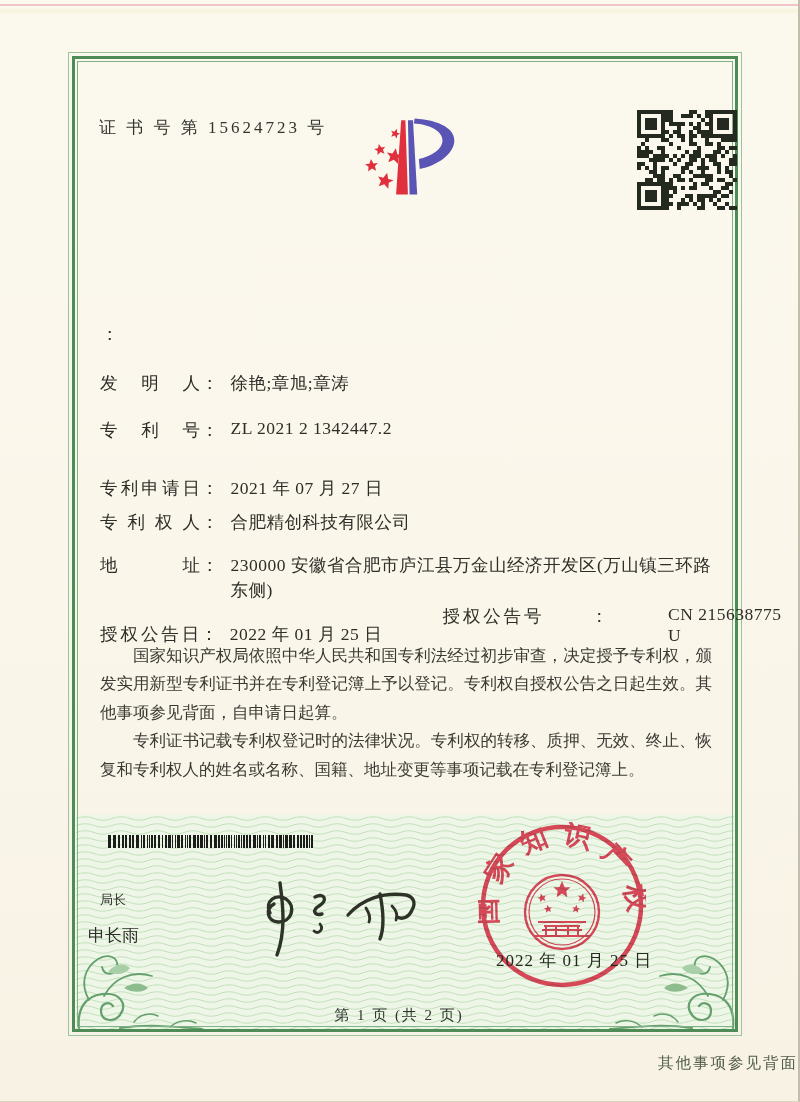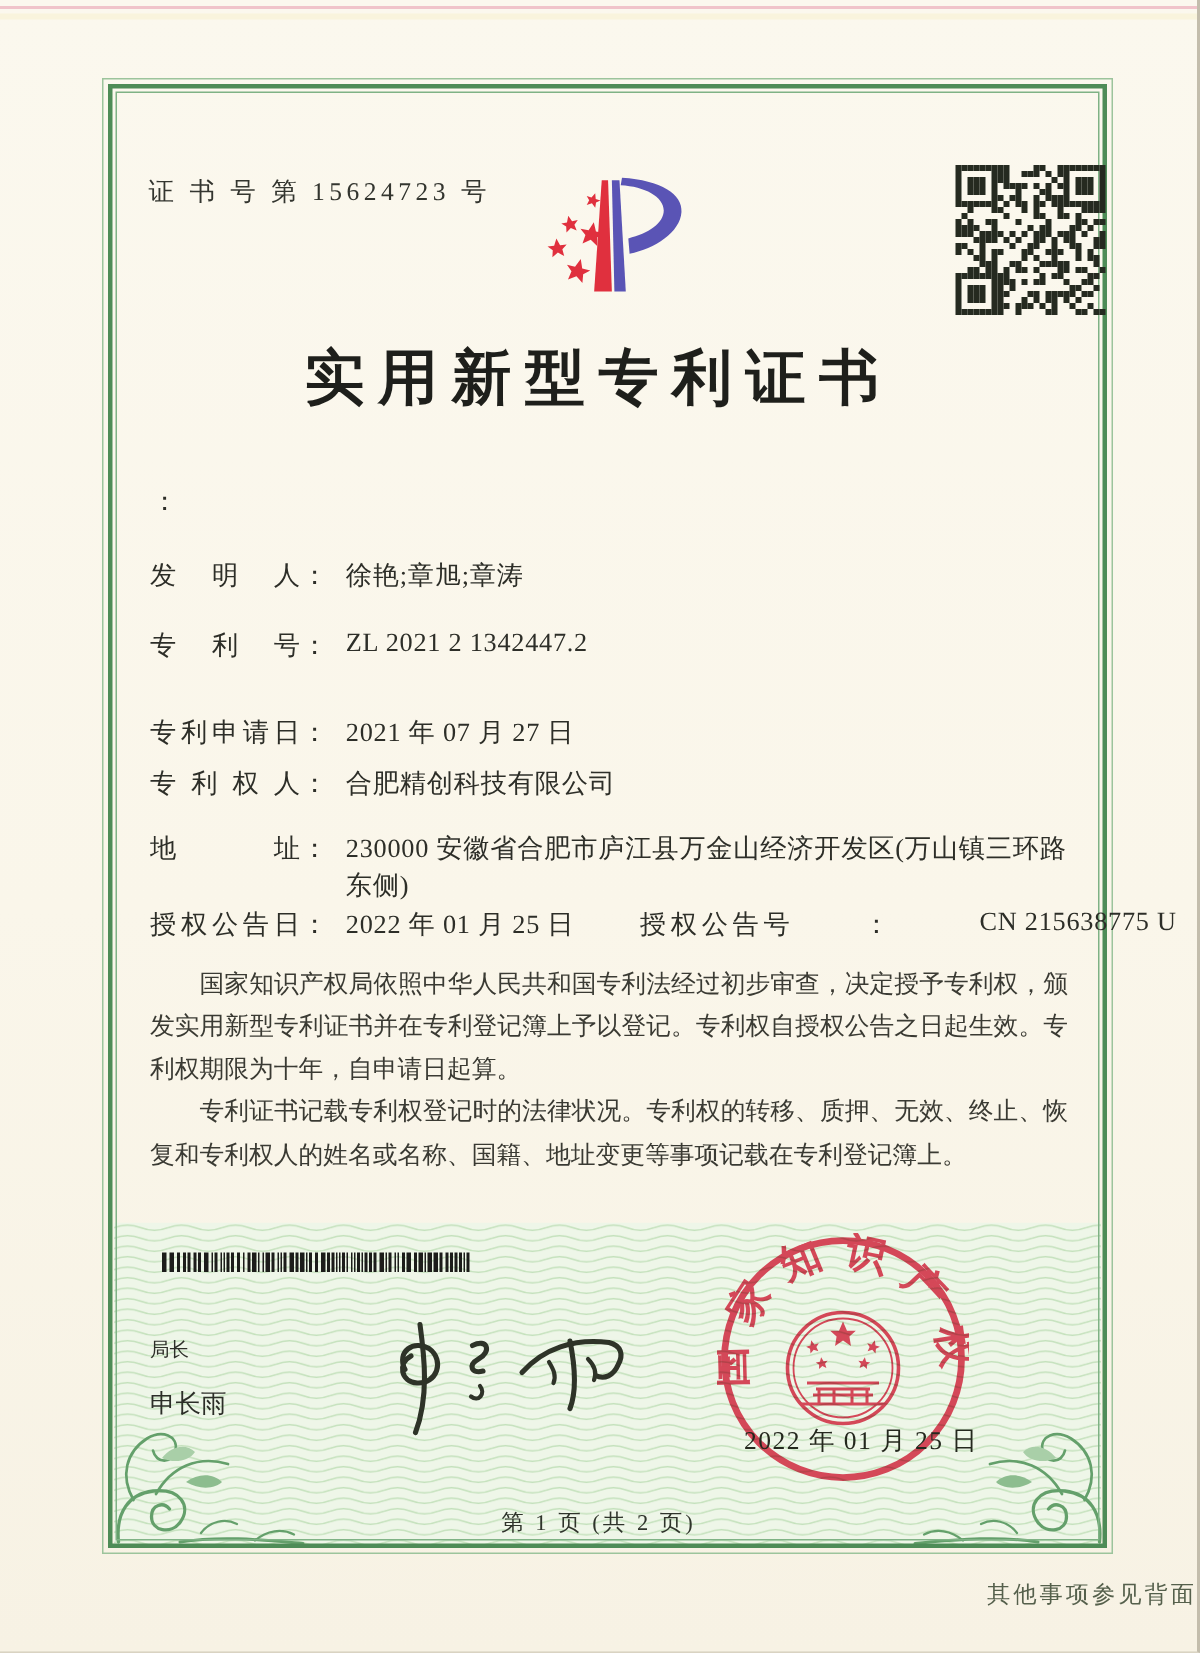--- a/index.html
+++ b/index.html
@@ -43,35 +43,35 @@
   .fcolon { display:inline-block; margin-left:1px; }
   .fvalue { margin-left:12px; letter-spacing:.5px; }
   .fvalue-wrap { width:494px; line-height:1.45; }
   .row-name   { top:322px; }
   .row-inv    { top:371px; }
   .row-patno  { top:418px; }
   .row-appdt  { top:476px; }
   .row-owner  { top:510px; }
   .row-addr   { top:553px; }
   .row-grant  { top:604px;align-items:flex-end; }
-  .fgroup2 { display:flex; margin-left:18px;gap:48px; }
+  .fgroup2 { display:flex; margin-left:36px;gap:48px; }
   .fgroup2 .flabel { width:100px; }
 
   
   .paras { position:absolute; left:100px; top:642px; width:612px; z-index:6;
            font-size:16.5px; line-height:1.72; color:#3a3a33; text-align:justify; }
   .paras p { text-indent:2em; }
 
   
   .barcode { position:absolute; left:108px; top:835px; width:210px; height:13px; z-index:6;
              display:flex; align-items:stretch; }
   .barcode i { display:block; background:#1c1c1a; height:100%; }
   .director-label { position:absolute; left:100px; top:891px; font-size:13px; color:#2c2e28;
                     font-family:"Liberation Sans","DejaVu Sans",sans-serif; z-index:6; }
-  .director-name  { position:absolute; left:100px; top:924px; font-size:17px; color:#2c2e28;
+  .director-name  { position:absolute; left:88px; top:924px; font-size:17px; color:#2c2e28;
                     font-family:"Liberation Sans","DejaVu Sans",sans-serif; z-index:6; }
   .signature { position:absolute; left:222px; top:851px; z-index:6; }
   .seal { position:absolute; left:478px; top:822px; z-index:7; mix-blend-mode:multiply; opacity:.93; }
   .seal-date { position:absolute; left:496px; top:949px; font-size:17px; letter-spacing:1px;
                color:#24281e; z-index:8; }
 
   
   .page-info { position:absolute; left:0; top:1006px; width:100%; text-align:center;
                font-size:15px; color:#2f342b; letter-spacing:2px; z-index:6; }
   .back-note { position:absolute; left:0; top:1053px; width:100%; text-align:right;
@@ -768,21 +768,20 @@
       <div></div>
       <div></div>
       <div></div>
       <div class="m"></div>
       <div class="m"></div>
       <div></div>
       <div class="m"></div>
       <div class="m"></div>
     </div>
 
-  <div class="title">实用新型专利证书</div>
 
   <div class="frow row-name">
       <span class="fcolon">：</span>
   </div>
   <div class="frow row-inv">
     <span class="flabel">发明人</span>
       <span class="fcolon">：</span>
     <span class="fvalue">徐艳;章旭;章涛</span>
   </div>
   <div class="frow row-patno">
@@ -810,21 +809,21 @@
       <span class="fcolon">：</span>
     <span class="fvalue" style="width:178px">2022 年 01 月 25 日</span>
     <span class="fgroup2">
       <span class="flabel">授权公告号</span>
         <span class="fcolon">：</span>
       <span class="fvalue">CN 215638775 U</span>
     </span>
   </div>
 
   <div class="paras">
-    <p>国家知识产权局依照中华人民共和国专利法经过初步审查，决定授予专利权，颁发实用新型专利证书并在专利登记簿上予以登记。专利权自授权公告之日起生效。专利权期限为十年，自申请日起算。</p>
+    <p>国家知识产权局依照中华人民共和国专利法经过初步审查，决定授予专利权，颁发实用新型专利证书并在专利登记簿上予以登记。专利权自授权公告之日起生效。其他事项参见背面，自申请日起算。</p>
     <p>专利证书记载专利权登记时的法律状况。专利权的转移、质押、无效、终止、恢复和专利权人的姓名或名称、国籍、地址变更等事项记载在专利登记簿上。</p>
   </div>
 
   <div class="barcode" id="barcode">
       <i style="width: 3px; margin-right: 2px;"></i>
       <i style="width: 3px; margin-right: 2px;"></i>
       <i style="width: 2px; margin-right: 2px;"></i>
       <i style="width: 2px; margin-right: 1px;"></i>
       <i style="width: 2px; margin-right: 2px;"></i>
       <i style="width: 2px; margin-right: 1px;"></i>

